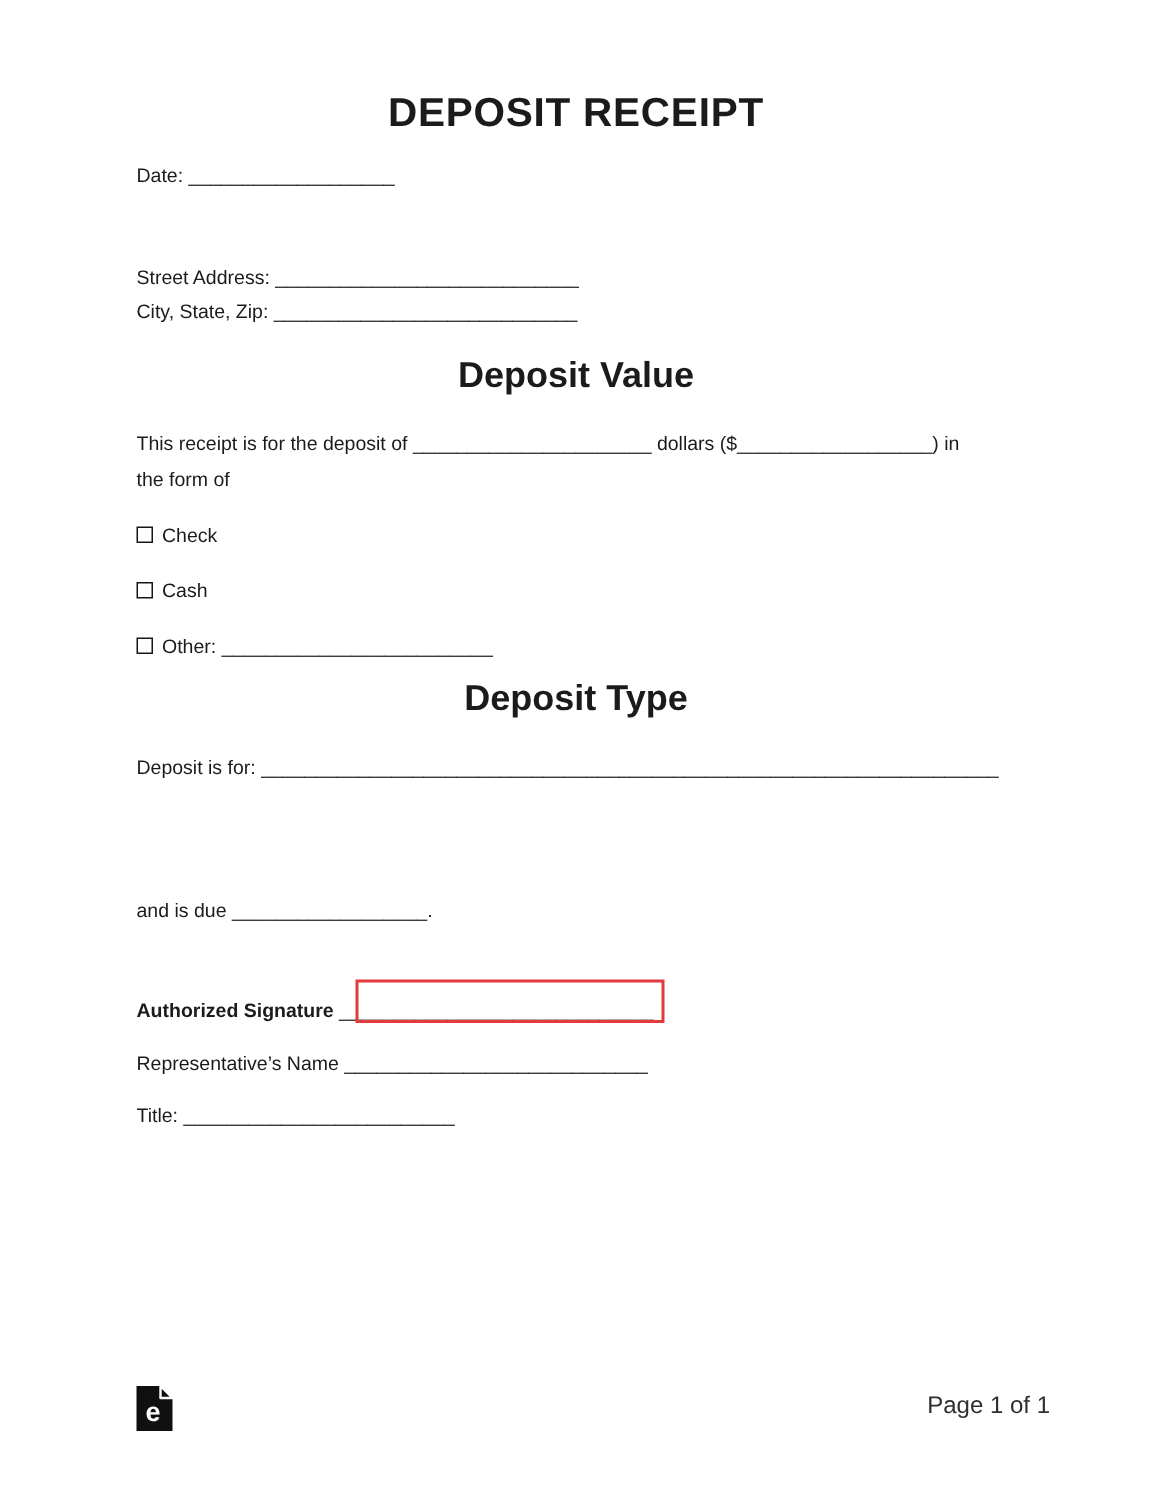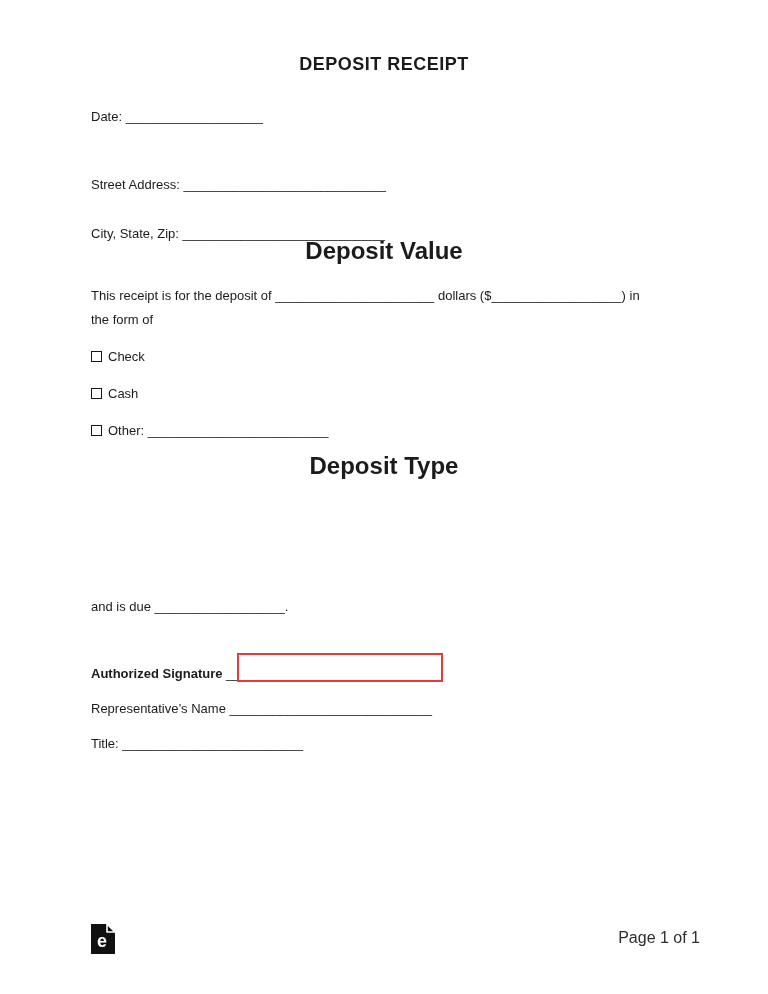--- a/index.html
+++ b/index.html
@@ -6,21 +6,21 @@
   .page{
     position:relative;
     width:768px;height:994px;
     background:#ffffff;
     font-family:"Liberation Sans", sans-serif;
     font-size:13px;line-height:16px;color:#1b1b1b;
     overflow:hidden;
   }
   .row{position:absolute;left:91px;white-space:nowrap;}
   .center{position:absolute;left:0;right:0;text-align:center;font-weight:bold;white-space:nowrap;}
-  .title{top:56px;font-size:18px;letter-spacing:0.5px;}
+  .title{top:67px;font-size:27px;letter-spacing:0.5px;}
   .h2{font-size:24px;}
   .bold{font-weight:bold;}
   .uline{letter-spacing:0;}
   .cb{
     display:inline-block;width:10px;height:10px;
     border:1.4px solid #161616;background:#fff;
     vertical-align:-1px;box-sizing:border-box;width:11px;height:11px;
   }
   .cb.mr{margin-right:6px;}
   .cb.mx{margin:0 6px 0 5px;}
@@ -36,36 +36,37 @@
 
 <div class="page">
 
   <div class="center title">DEPOSIT RECEIPT</div>
 
   <div class="row" style="top:109px"><span>Date: </span><span class="uline">___________________</span></div>
 
 
   <div class="row" style="top:177px"><span>Street Address: </span><span class="uline">____________________________</span></div>
 
-  <div class="row" style="top:226px"><span>City, State, Zip: </span><span class="uline">____________________________</span></div>
+  <div class="row" style="top:200px"><span>City, State, Zip: </span><span class="uline">____________________________</span></div>
 
   <div class="center h2" style="top:243px">Deposit Value</div>
 
   <div class="row" style="top:288px"><span>This receipt is for the deposit of </span><span class="uline">______________________</span><span> dollars ($</span><span class="uline">__________________</span><span>) in</span></div>
 
   <div class="row" style="top:312px">the form of</div>
 
   <div class="row" style="top:349px"><span class="cb mr"></span><span>Check</span></div>
 
   <div class="row" style="top:386px"><span class="cb mr"></span><span>Cash</span></div>
 
   <div class="row" style="top:423px"><span class="cb mr"></span><span>Other: </span><span class="uline">_________________________</span></div>
 
   <div class="center h2" style="top:458px">Deposit Type</div>
 
+  <div class="row" style="top:504px"><span>Deposit is for: </span><span class="uline">____________________________________________________________________</span></div>
 
 
 
   <div class="row" style="top:666px"><span class="bold">Authorized Signature </span><span class="uline">_____________________________</span></div>
 
   <div class="row" style="top:599px"><span>and is due </span><span class="uline">__________________</span><span>.</span></div>
 
   <div class="redbox" style="border-color: rgb(226, 59, 61);"></div>
 
   <div class="row" style="top:701px"><span>Representative’s Name </span><span class="uline">____________________________</span></div>

